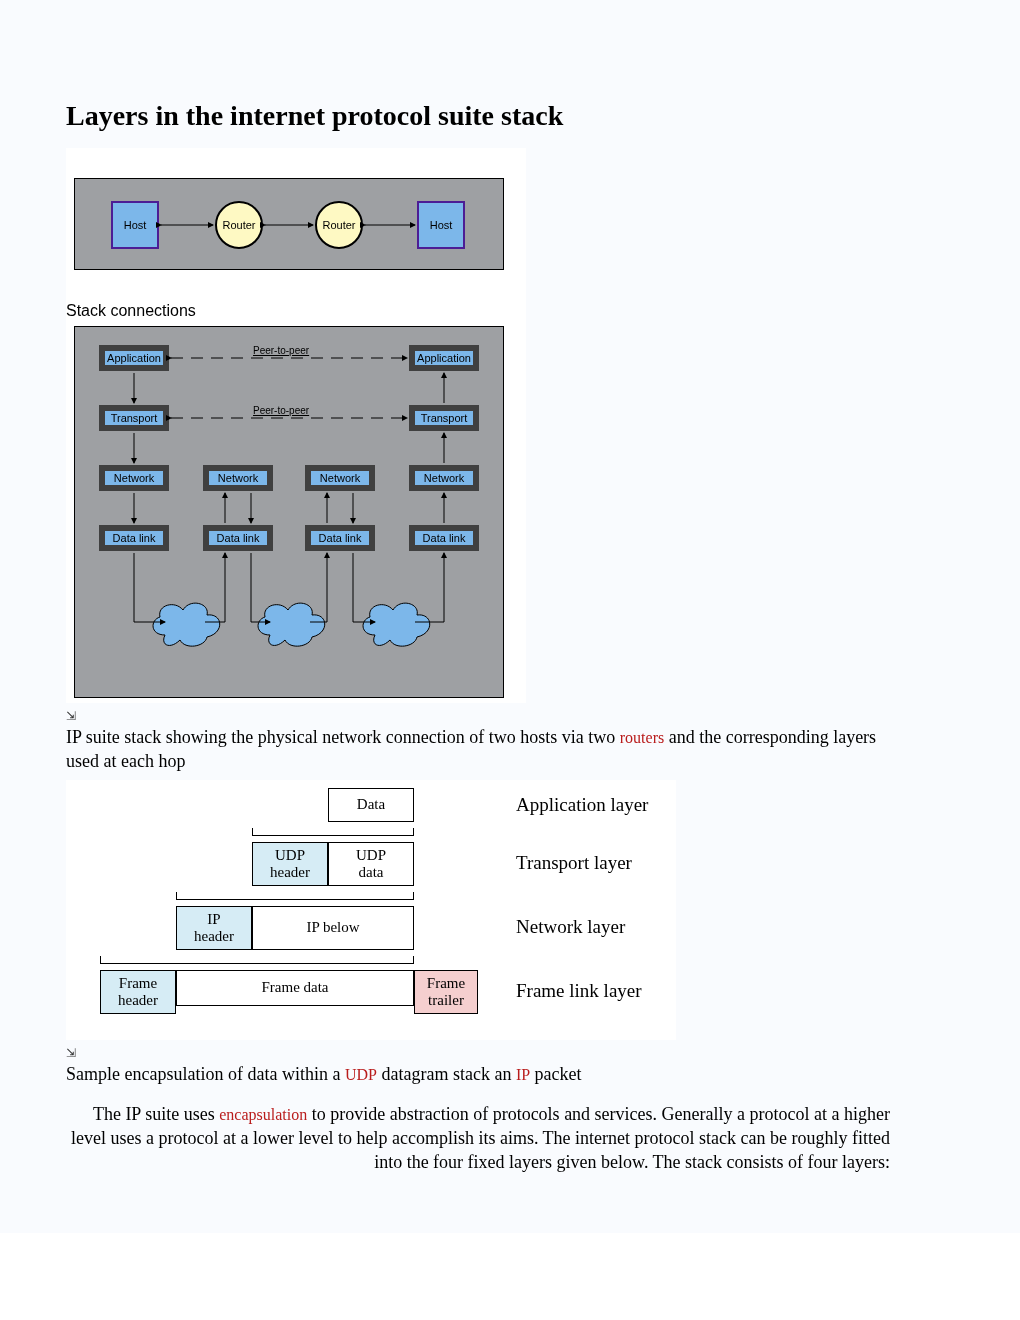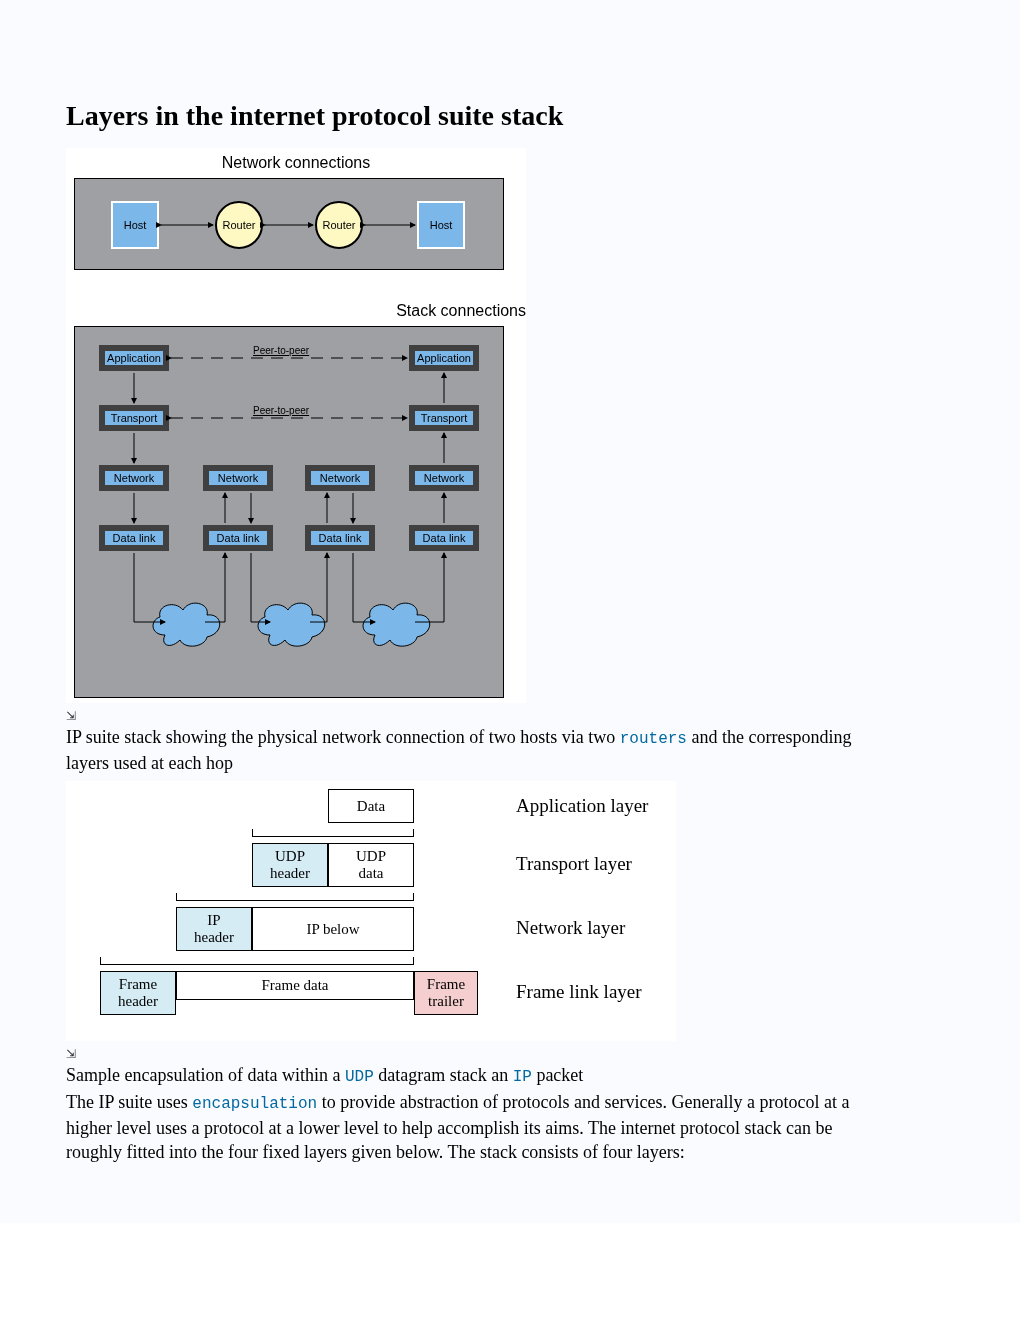--- a/index.html
+++ b/index.html
@@ -32,34 +32,34 @@
     position: absolute;
     left: 0; right: 0;
     top: 6px;
     text-align: center;
     font-size: 16px;
   }
   .d1-title2 {
     position: absolute;
     left: 0; right: 0;
     top: 154px;
-    text-align: right;
+    text-align: left;
     font-size: 16px;
   }
   .gray-box {
     position: absolute;
     background: #9ea0a3;
     border: 1px solid #000;
   }
   .gray-box.top { left: 8px; top: 30px; width: 428px; height: 90px; }
   .gray-box.bottom { left: 8px; top: 178px; width: 428px; height: 370px; }
   .node-sq {
     position: absolute;
     background: #7cb7ea;
-    border: 2px solid #ffffff;
+    border: 2px solid #4c1d95;
     font-size: 11px;
     display: flex;
     align-items: center;
     justify-content: center;
     box-sizing: border-box;
   }
   .node-circ {
     position: absolute;
     background: #fef9c3;
     border: 2px solid #000;
@@ -105,21 +105,21 @@
     font-family: Arial, sans-serif;
     font-size: 12px;
     color: #333;
     margin-top: 6px;
   }
   .caption {
     font-size: 18px;
     line-height: 1.35;
     margin-top: 2px;
   }
-  a.link { color: #0369a1; text-decoration: none; font-family: Liberation Mono, monospace; font-size: 16px; }
+  a.link { color: #b91c1c; text-decoration: none; font-family: Liberation Serif, serif; font-size: 16px; }
 
   
   .diagram2 {
     background: #fff;
     width: 610px;
     height: 260px;
     position: relative;
     font-family: "Times New Roman", serif;
     margin-top: 6px;
   }
@@ -139,31 +139,31 @@
   .d2-pink { background: #f5cfcf; }
   .d2-label {
     position: absolute;
     font-size: 19px;
     font-weight: normal;
   }
 
   p.body-text {
     font-size: 18px;
     line-height: 1.35;
-    margin-top: 2px;
+    margin-top: 16px;
+    text-align: right;
   }
 </style>
 </head>
 <body>
 
 <div class="page">
   <h1>Layers in the internet protocol suite stack</h1>
 
   <div class="diagram1">
-    <div class="d1-title1">Network connections</div>
     <div class="gray-box top">
       <div class="node-sq" style="left:36px; top:22px; width:48px; height:48px;">Host</div>
       <div class="node-circ" style="left:140px; top:22px; width:48px; height:48px;">Router</div>
       <div class="node-circ" style="left:240px; top:22px; width:48px; height:48px;">Router</div>
       <div class="node-sq" style="left:342px; top:22px; width:48px; height:48px;">Host</div>
       <svg class="connector" style="left:0;top:0;width:428px;height:90px;">
         <defs>
           <marker id="arr" markerWidth="6" markerHeight="6" refX="5" refY="3" orient="auto">
             <path d="M0,0 L6,3 L0,6 Z" fill="#000"></path>
           </marker>
@@ -258,21 +258,21 @@
     <div class="d2-box" style="left:110px; top:112px; width:238px; height:8px; border-top:none;"></div>
 
     <div class="d2-box d2-blue" style="left:110px; top:126px; width:76px; height:44px; white-space:pre;">IP
 header</div>
     <div class="d2-box" style="left:186px; top:126px; width:162px; height:44px;">IP below</div>
     <div class="d2-label" style="left:450px; top:136px;">Network layer</div>
     <div class="d2-box" style="left:34px; top:176px; width:314px; height:8px; border-top:none;"></div>
 
     <div class="d2-box d2-blue" style="left:34px; top:190px; width:76px; height:44px; white-space:pre;">Frame
 header</div>
-    <div class="d2-box" style="left:110px; top:190px; width:238px; height:29px;">Frame data</div>
+    <div class="d2-box" style="left:110px; top:190px; width:238px; height:36px;">Frame data</div>
     <div class="d2-box d2-pink" style="left:348px; top:190px; width:64px; height:44px; white-space:pre;">Frame
 trailer</div>
     <div class="d2-label" style="left:450px; top:200px;">Frame link layer</div>
   </div>
 
   <div class="expand-icon">⇲</div>
   <div class="caption">
     <span>Sample encapsulation of data within a </span><a href="#" class="link">UDP</a><span> datagram stack an </span><a href="#" class="link">IP</a><span> packet</span>
   </div>
 

